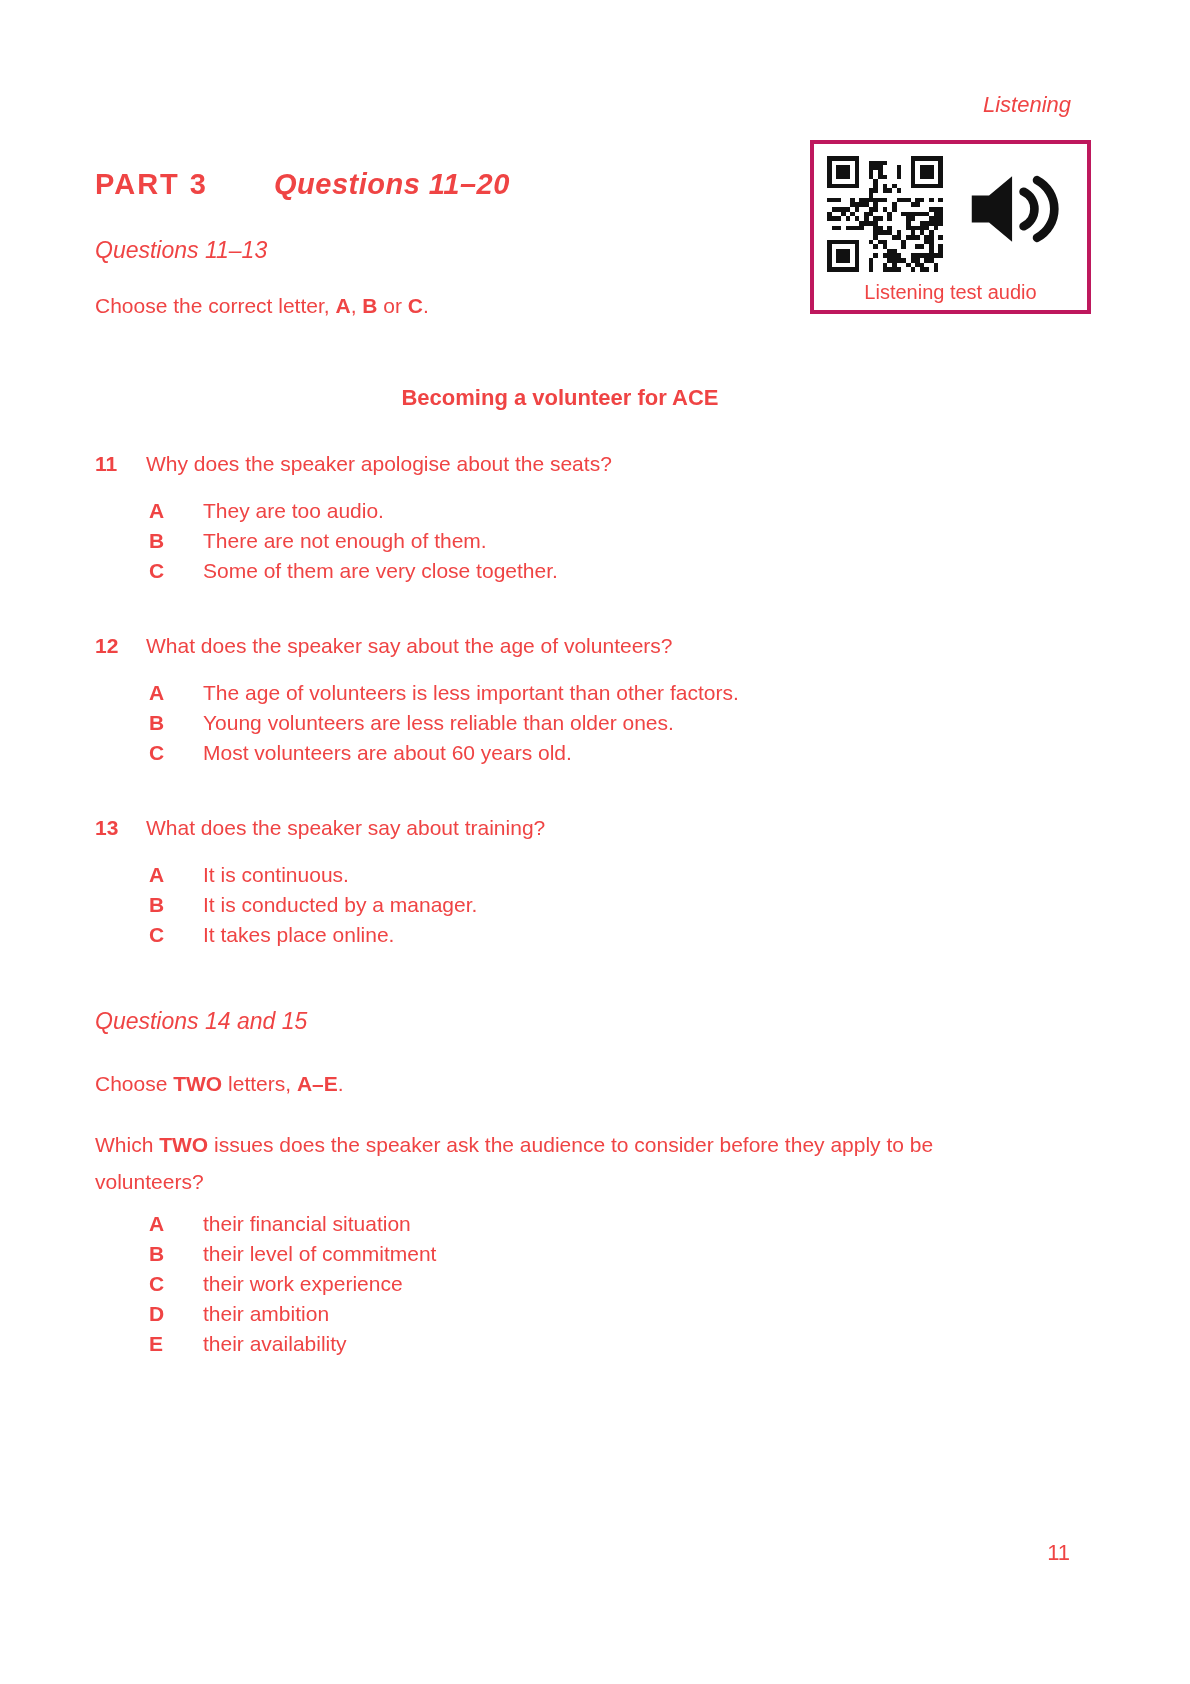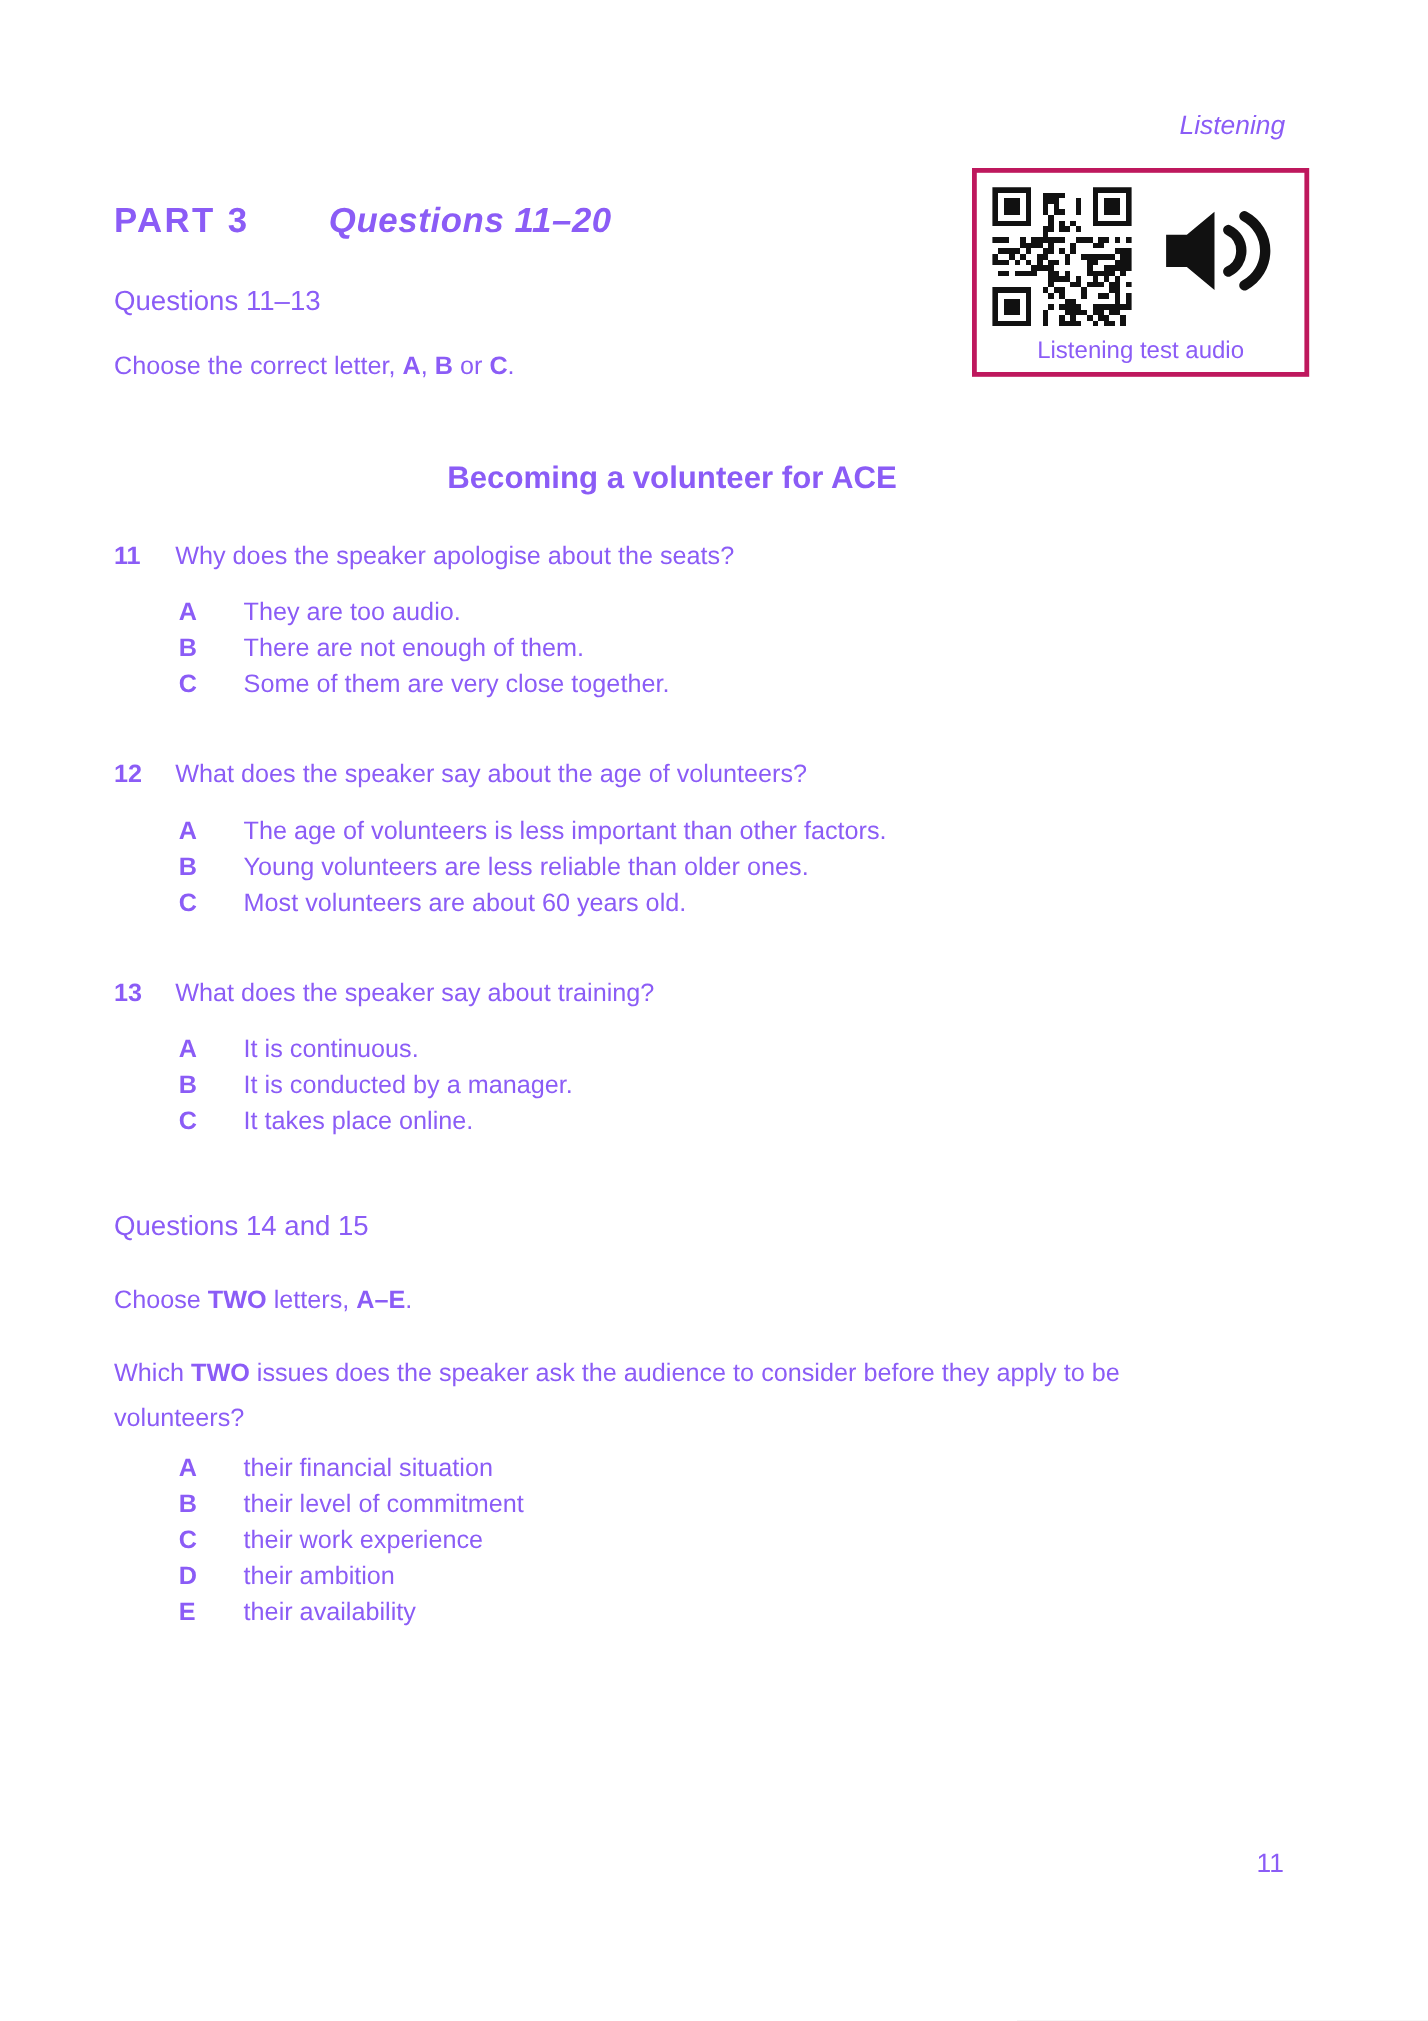--- a/index.html
+++ b/index.html
@@ -2,21 +2,21 @@
 <html><head>
 <meta charset="utf-8">
 <style>
   html, body { margin: 0; padding: 0; background: #e8e8e8; }
   .page {
     position: relative;
     width: 1190px;
     height: 1684px;
     margin: 0 auto;
     background: #ffffff;
-    color: #8b5cf6;
+    color: #ef4444;
     font-family: "Liberation Sans", "DejaVu Sans", sans-serif;
     overflow: hidden;
   }
   .content {
     position: relative;
     padding: 0 120px 0 95px;
   }
   
   .running-head {
     position: absolute;
@@ -64,35 +64,36 @@
     padding-top: 166px;
     font-size: 29px;
     line-height: 36px;
     font-weight: bold;
   }
   .part-heading .part-label { letter-spacing: 2px; }
   .part-heading .part-range { font-style: italic; margin-left: 66px; letter-spacing: 0.5px; }
   .range-heading {
     font-size: 23px;
     line-height: 28px;
+    font-style: italic;
   }
   .rh1 { margin-top: 34px; }
   .rh2 { margin-top: 57px; }
   .instruction {
     font-size: 21px;
     line-height: 26px;
   }
   .in1 { margin-top: 29px; }
   .in2 { margin-top: 36px; }
   .instruction b { font-weight: bold; }
   .section-title {
     margin-top: 61px;
     margin-right: 45px;
     text-align: center;
-    font-size: 26px;
+    font-size: 22px;
     line-height: 36px;
     font-weight: bold;
   }
   
   .question-block { }
   .qb1 { margin-top: 33px; }
   .qb  { margin-top: 45px; }
   .q-row {
     display: flex;
     font-size: 21px;

